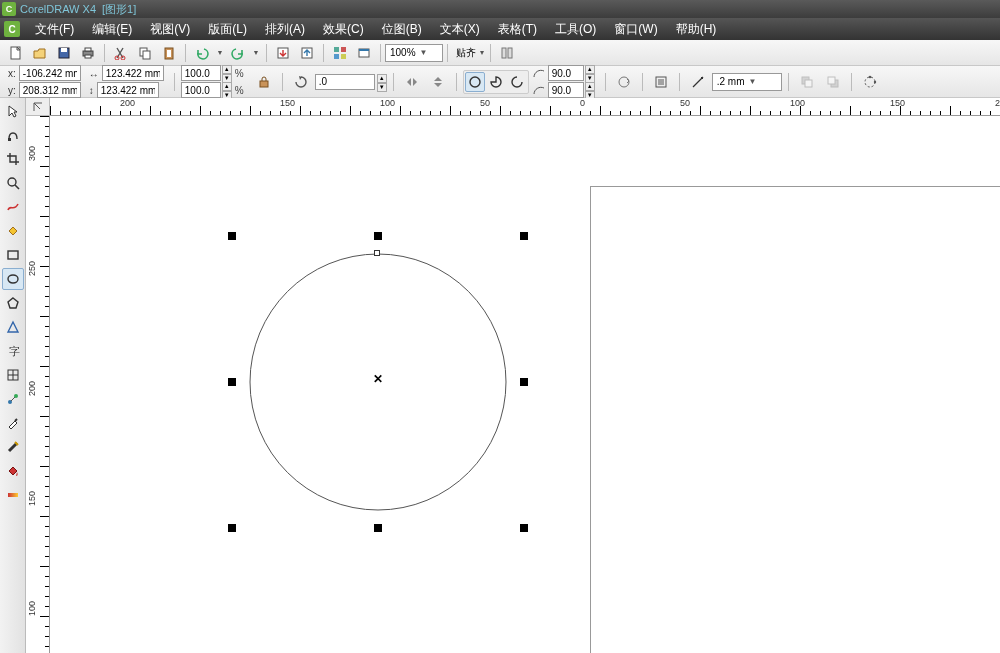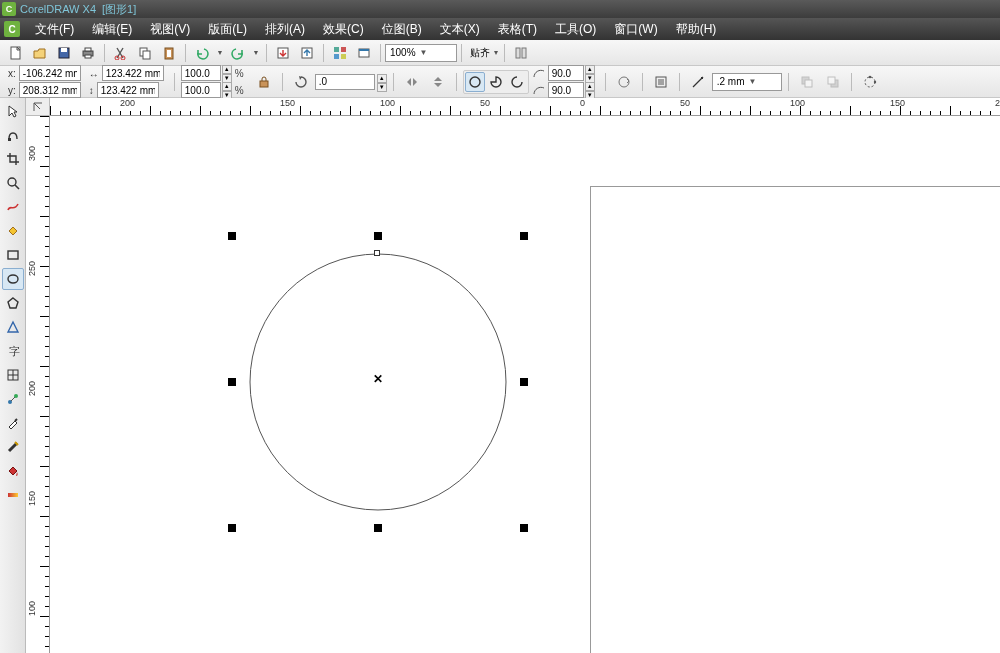--- a/index.html
+++ b/index.html
@@ -167,21 +167,21 @@
         <rect x="8" y="8" width="5" height="5" fill="#cc5"></rect>
       </svg>
     </span>
   <span class="tb-btn">
       <svg width="14" height="14">
         <rect x="2" y="3" width="10" height="8" fill="#fff" stroke="#555"></rect>
         <rect x="2" y="3" width="10" height="2" fill="#37a"></rect>
       </svg>
     </span>
   <span class="tb-sep"></span>
-  <span class="tb-combo" style="width:72px">
+  <span class="tb-combo" style="width:58px">
     <span>100%</span>
     <span class="arrow">▼</span>
   </span>
   <span class="tb-sep"></span>
   <span class="tb-combo" style="border:none;background:transparent">
     <span>贴齐</span>
     <span class="arrow">▾</span>
   </span>
   <span class="tb-sep"></span>
   <span class="tb-btn">

